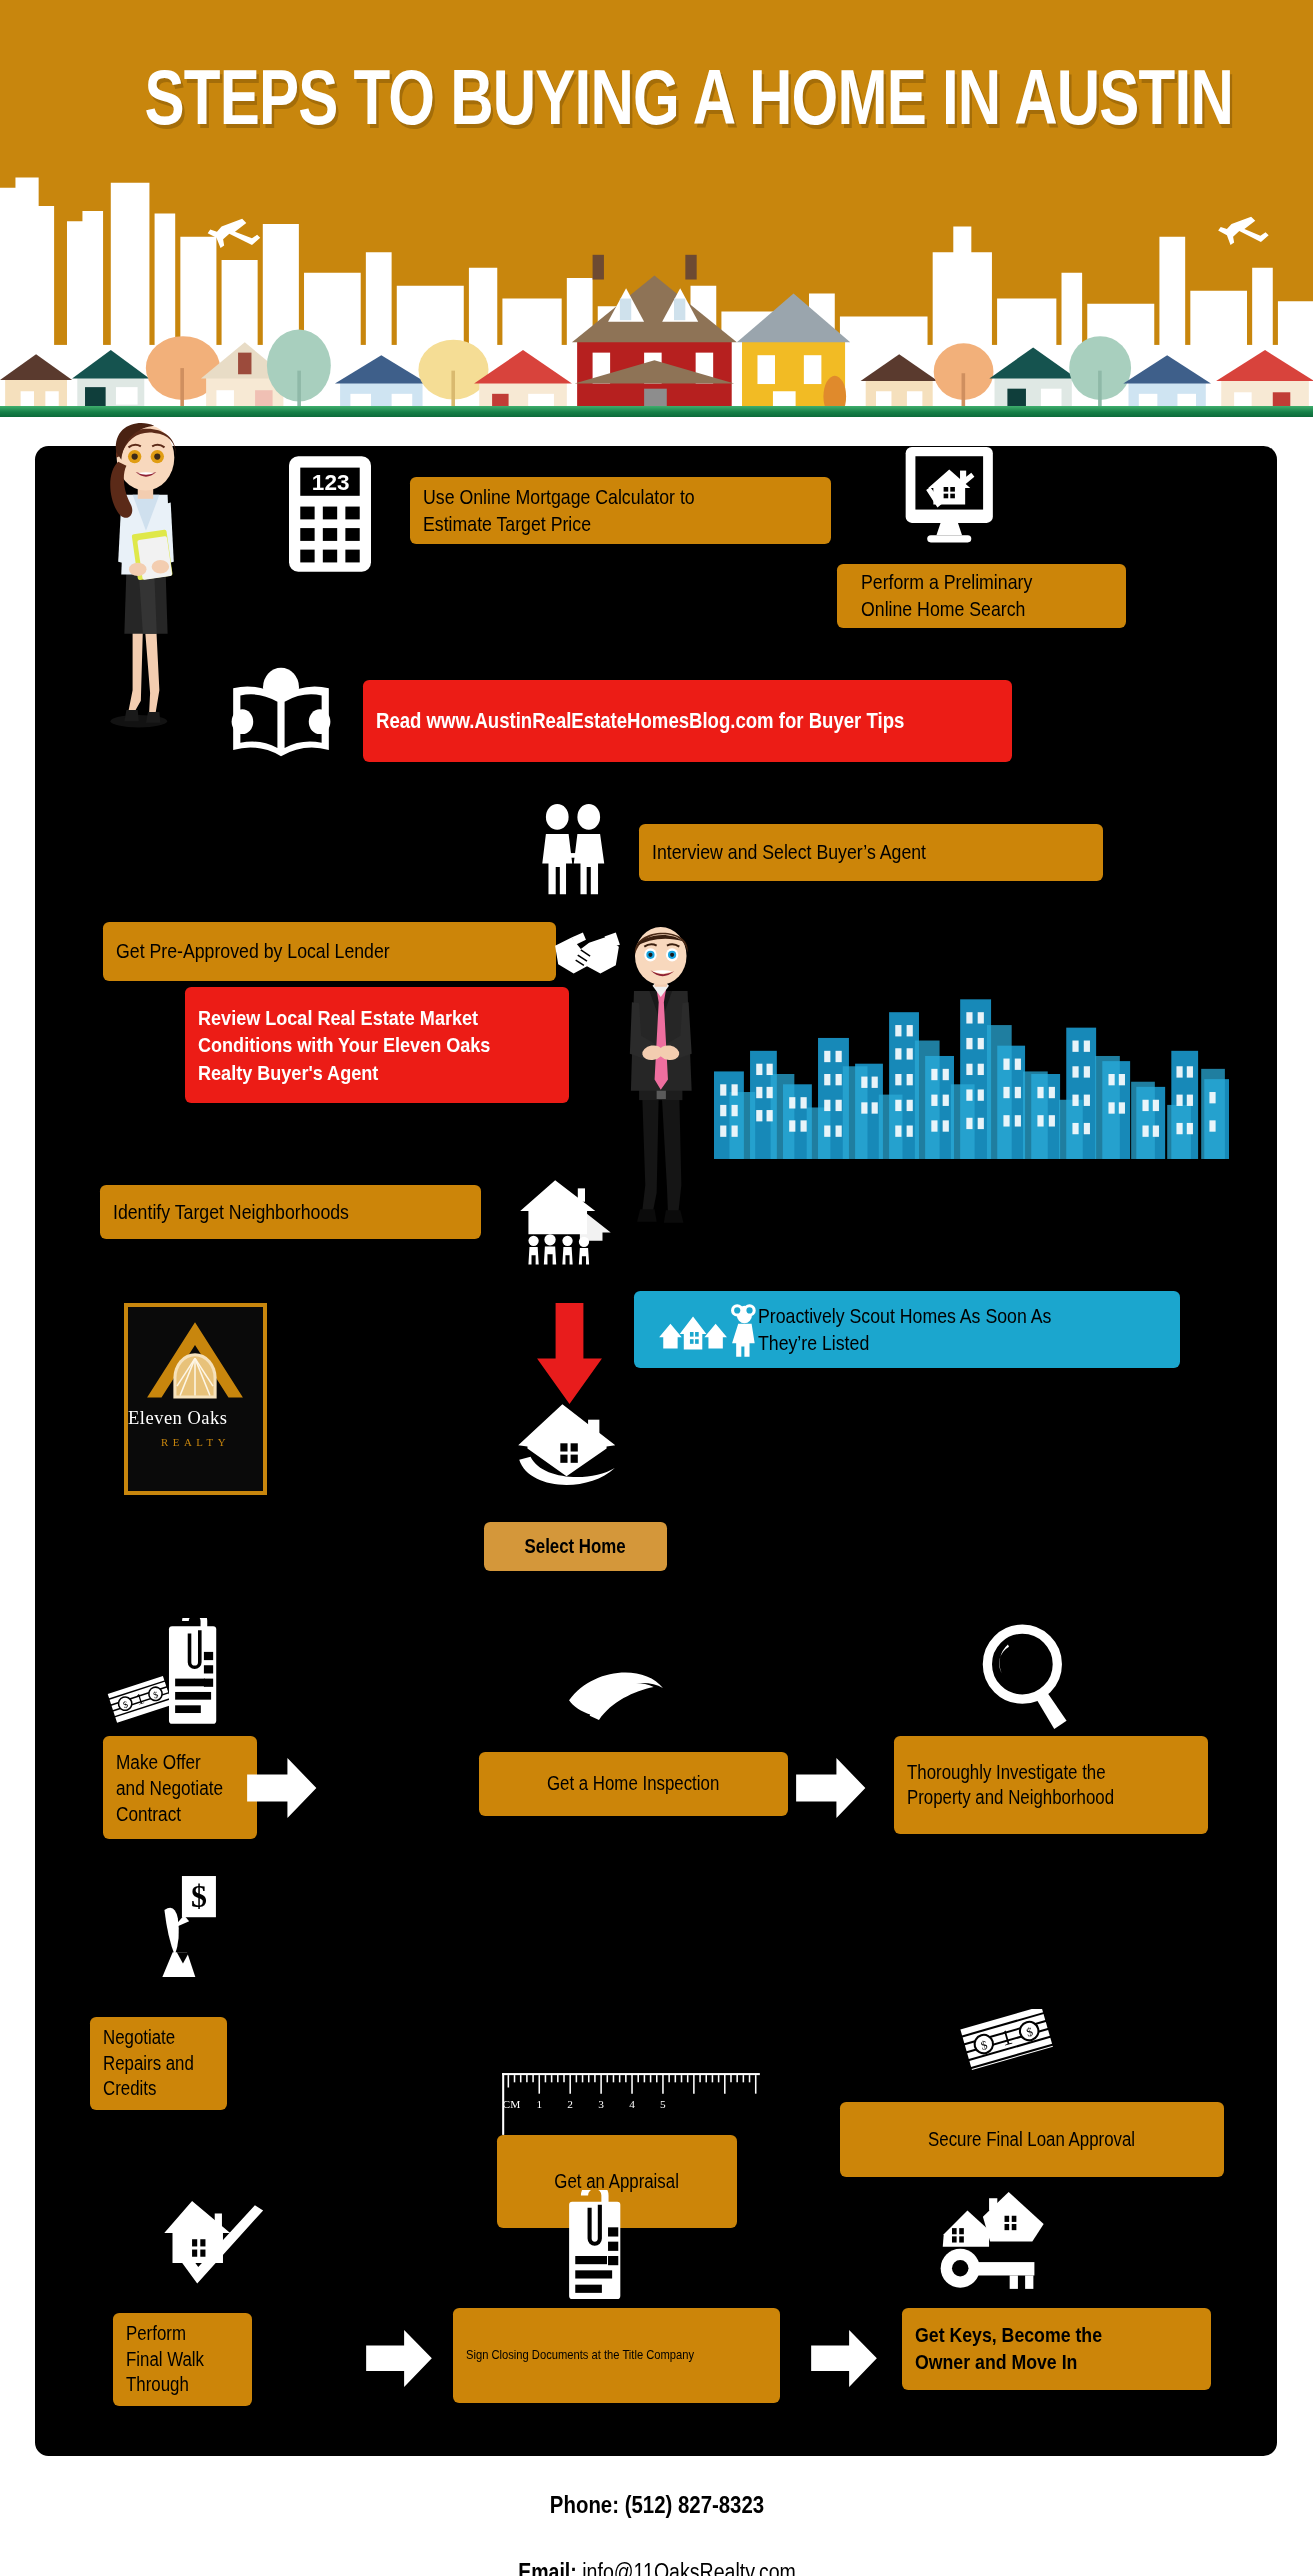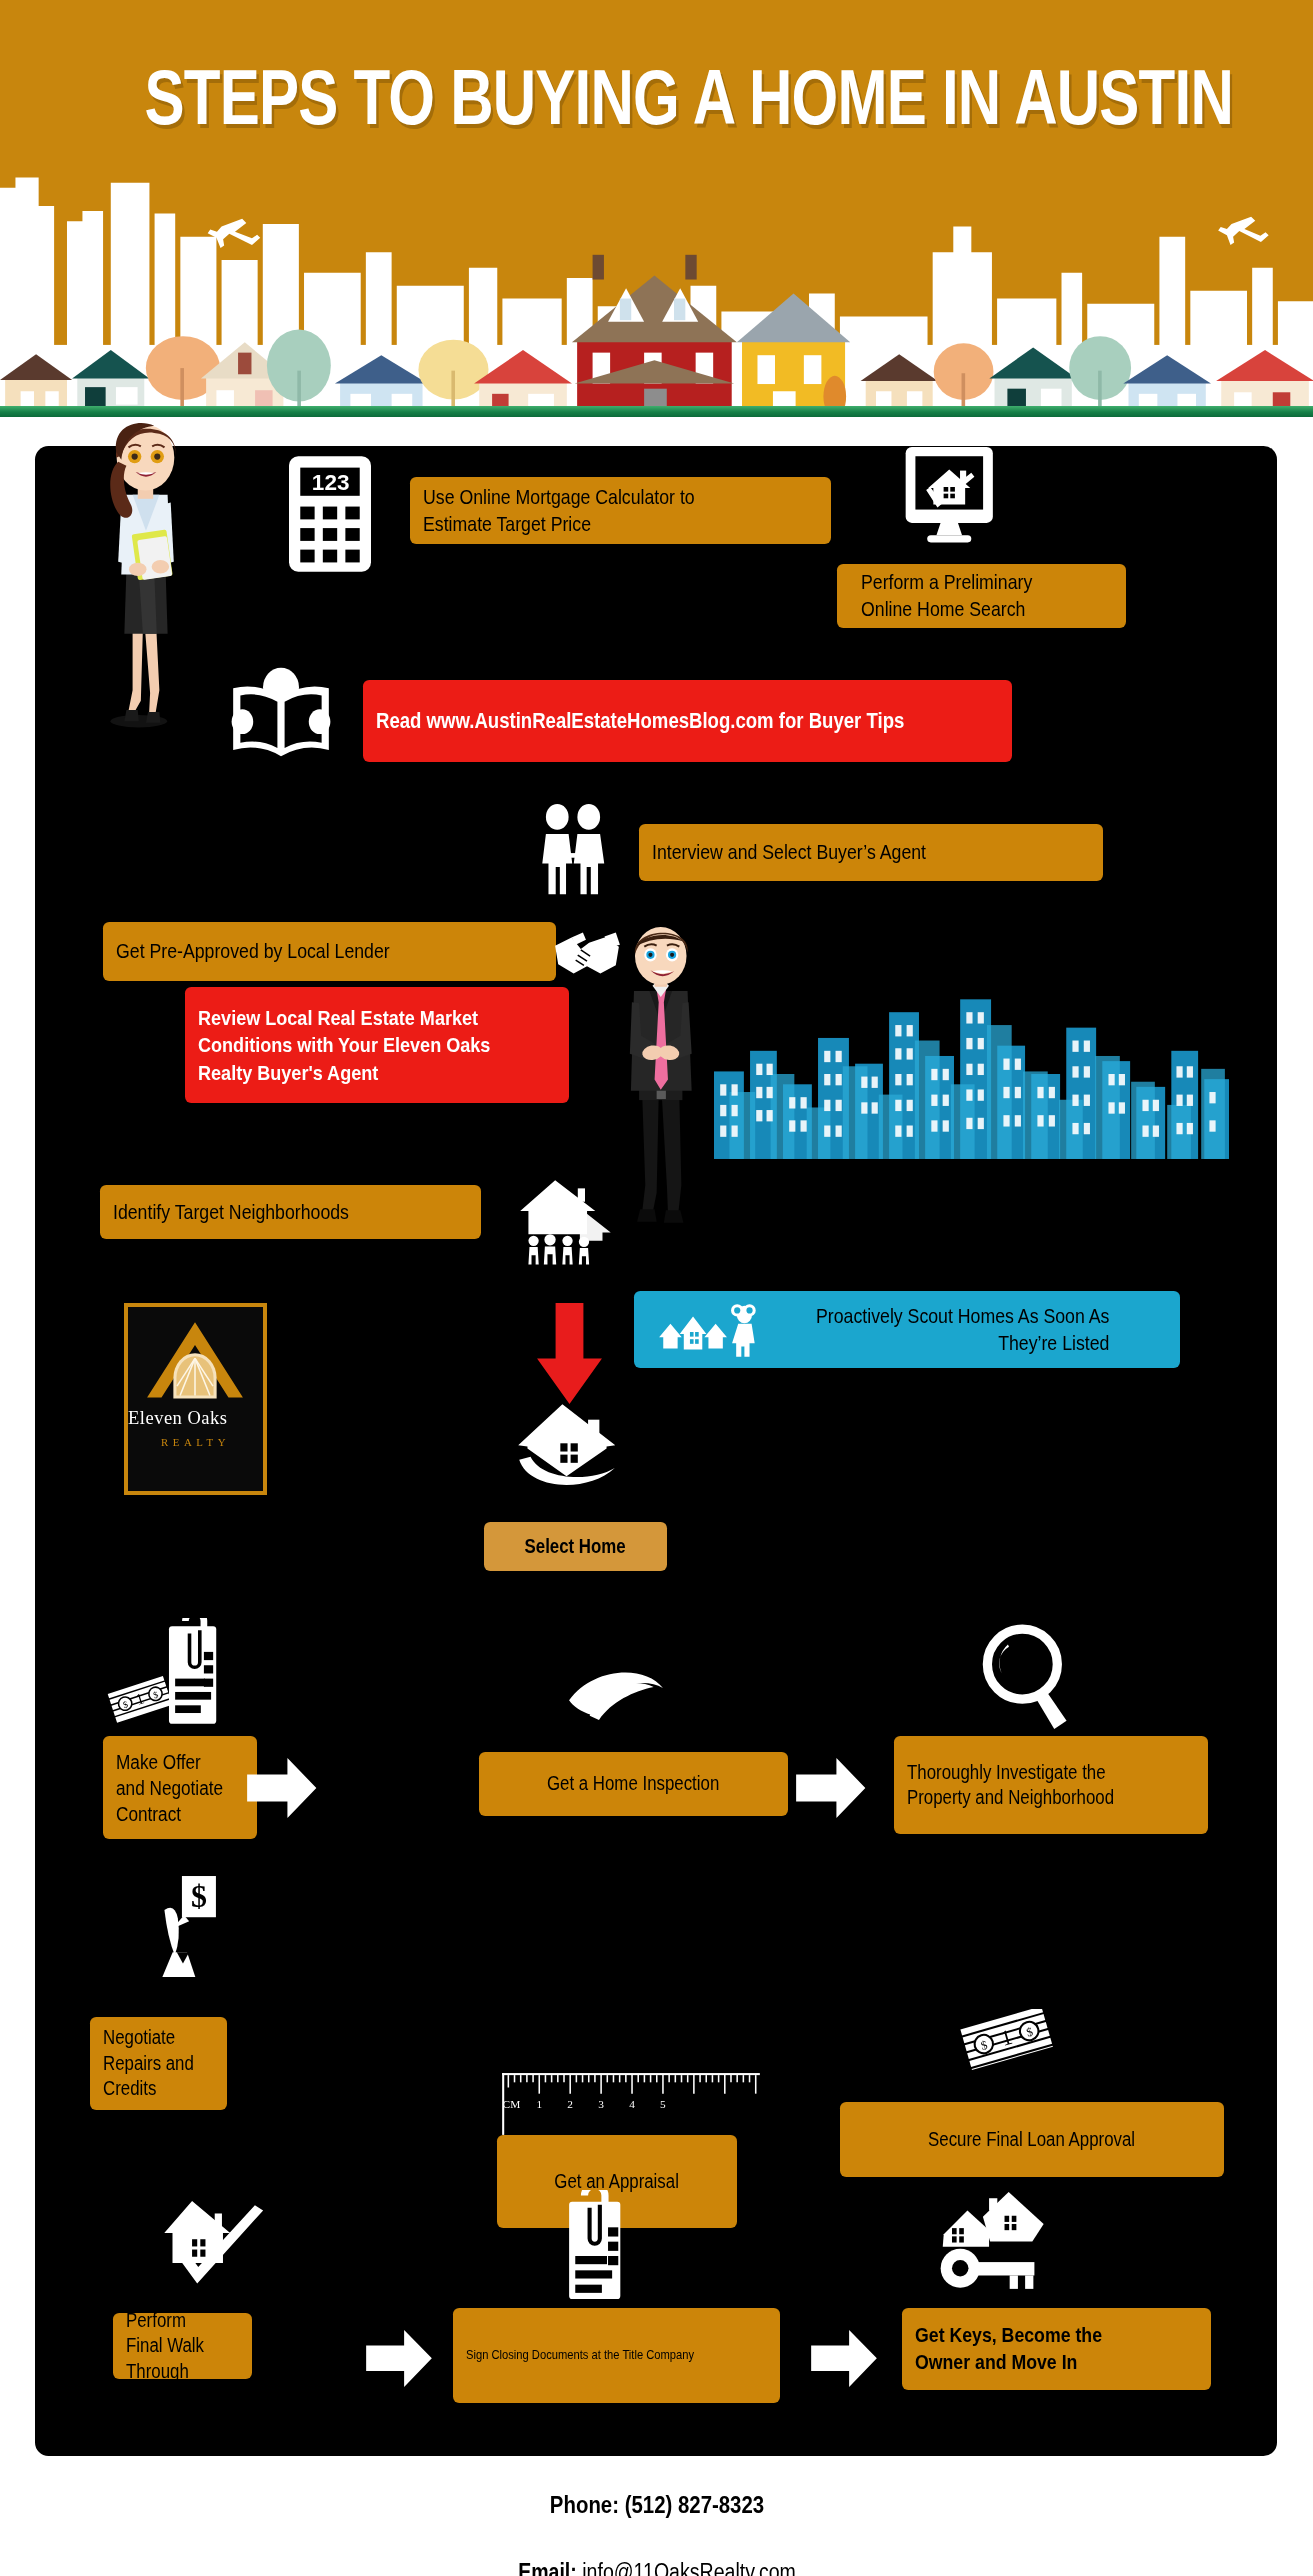--- a/index.html
+++ b/index.html
@@ -524,21 +524,21 @@
       </g>
     </svg>
     <div class="lname">Eleven Oaks</div>
     <div class="lsub">REALTY</div>
   </div>
 
   <svg class="ico" style="left:536px;top:1303px;width:67px;height:103px;" viewBox="0 0 130 200">
     <path d="M38,0 L92,0 L92,108 L128,108 L65,196 L2,108 L38,108 Z" fill="#e81c1c"></path>
   </svg>
 
-  <div class="box blue" style="left:634px;top:1291px;width:546px;height:77px;font-size:20.6px;padding-left:124px;text-align:right;">
+  <div class="box blue" style="left:634px;top:1291px;width:546px;height:77px;font-size:20.6px;padding-left:124px;">
     <span>Proactively Scout Homes As Soon As They’re Listed</span>
   </div>
   <svg class="ico" style="left:654px;top:1303px;width:113px;height:57px;" viewBox="0 0 220 110">
     <g fill="#ffffff">
       <path d="M10,66 L32,40 L54,66 L46,66 L46,88 L18,88 L18,66 Z"></path>
       <path d="M50,60 L76,26 L102,60 L94,60 L94,90 L58,90 L58,60 Z"></path>
       <path d="M98,66 L120,40 L142,66 L134,66 L134,88 L106,88 L106,66 Z"></path>
       <g fill="#1ba6ce">
           <rect x="70" y="56" width="7" height="9"></rect>
           <rect x="80" y="56" width="7" height="9"></rect>
@@ -728,21 +728,21 @@
       <rect x="106" y="32" width="14" height="26"></rect>
       <path d="M28,108 L72,168 L200,26 L184,16 L74,136 L44,94 Z"></path>
     </g>
     <g fill="#000">
         <rect x="62" y="82" width="10" height="14"></rect>
         <rect x="78" y="82" width="10" height="14"></rect>
         <rect x="62" y="102" width="10" height="14"></rect>
         <rect x="78" y="102" width="10" height="14"></rect>
       </g>
   </svg>
-  <div class="box orange" style="left:113px;top:2313px;width:139px;height:66px;font-size:19.6px;">
+  <div class="box orange" style="left:113px;top:2313px;width:139px;height:93px;font-size:19.6px;">
     <span>Perform Final Walk Through</span>
   </div>
   <svg class="arrow" style="left:366px;top:2329px;width:67px;height:59px;" viewBox="0 0 130 115">
     <path d="M0,32 L74,32 L74,2 L128,57 L74,113 L74,82 L0,82 Z" fill="#ffffff"></path>
   </svg>
 
   <svg class="ico" style="left:564px;top:2190px;width:64px;height:111px;" viewBox="0 0 125 215">
     <rect x="10" y="22" width="100" height="190" rx="6" fill="#fff"></rect>
     <path d="M40,10 a20,20 0 0 1 40,0 L80,100 a20,20 0 0 1 -40,0 L40,34" fill="none" stroke="#fff" stroke-width="14"></path>
     <path d="M50,34 L50,94 a10,10 0 0 0 20,0 L70,28" fill="none" stroke="#000" stroke-width="8"></path>

